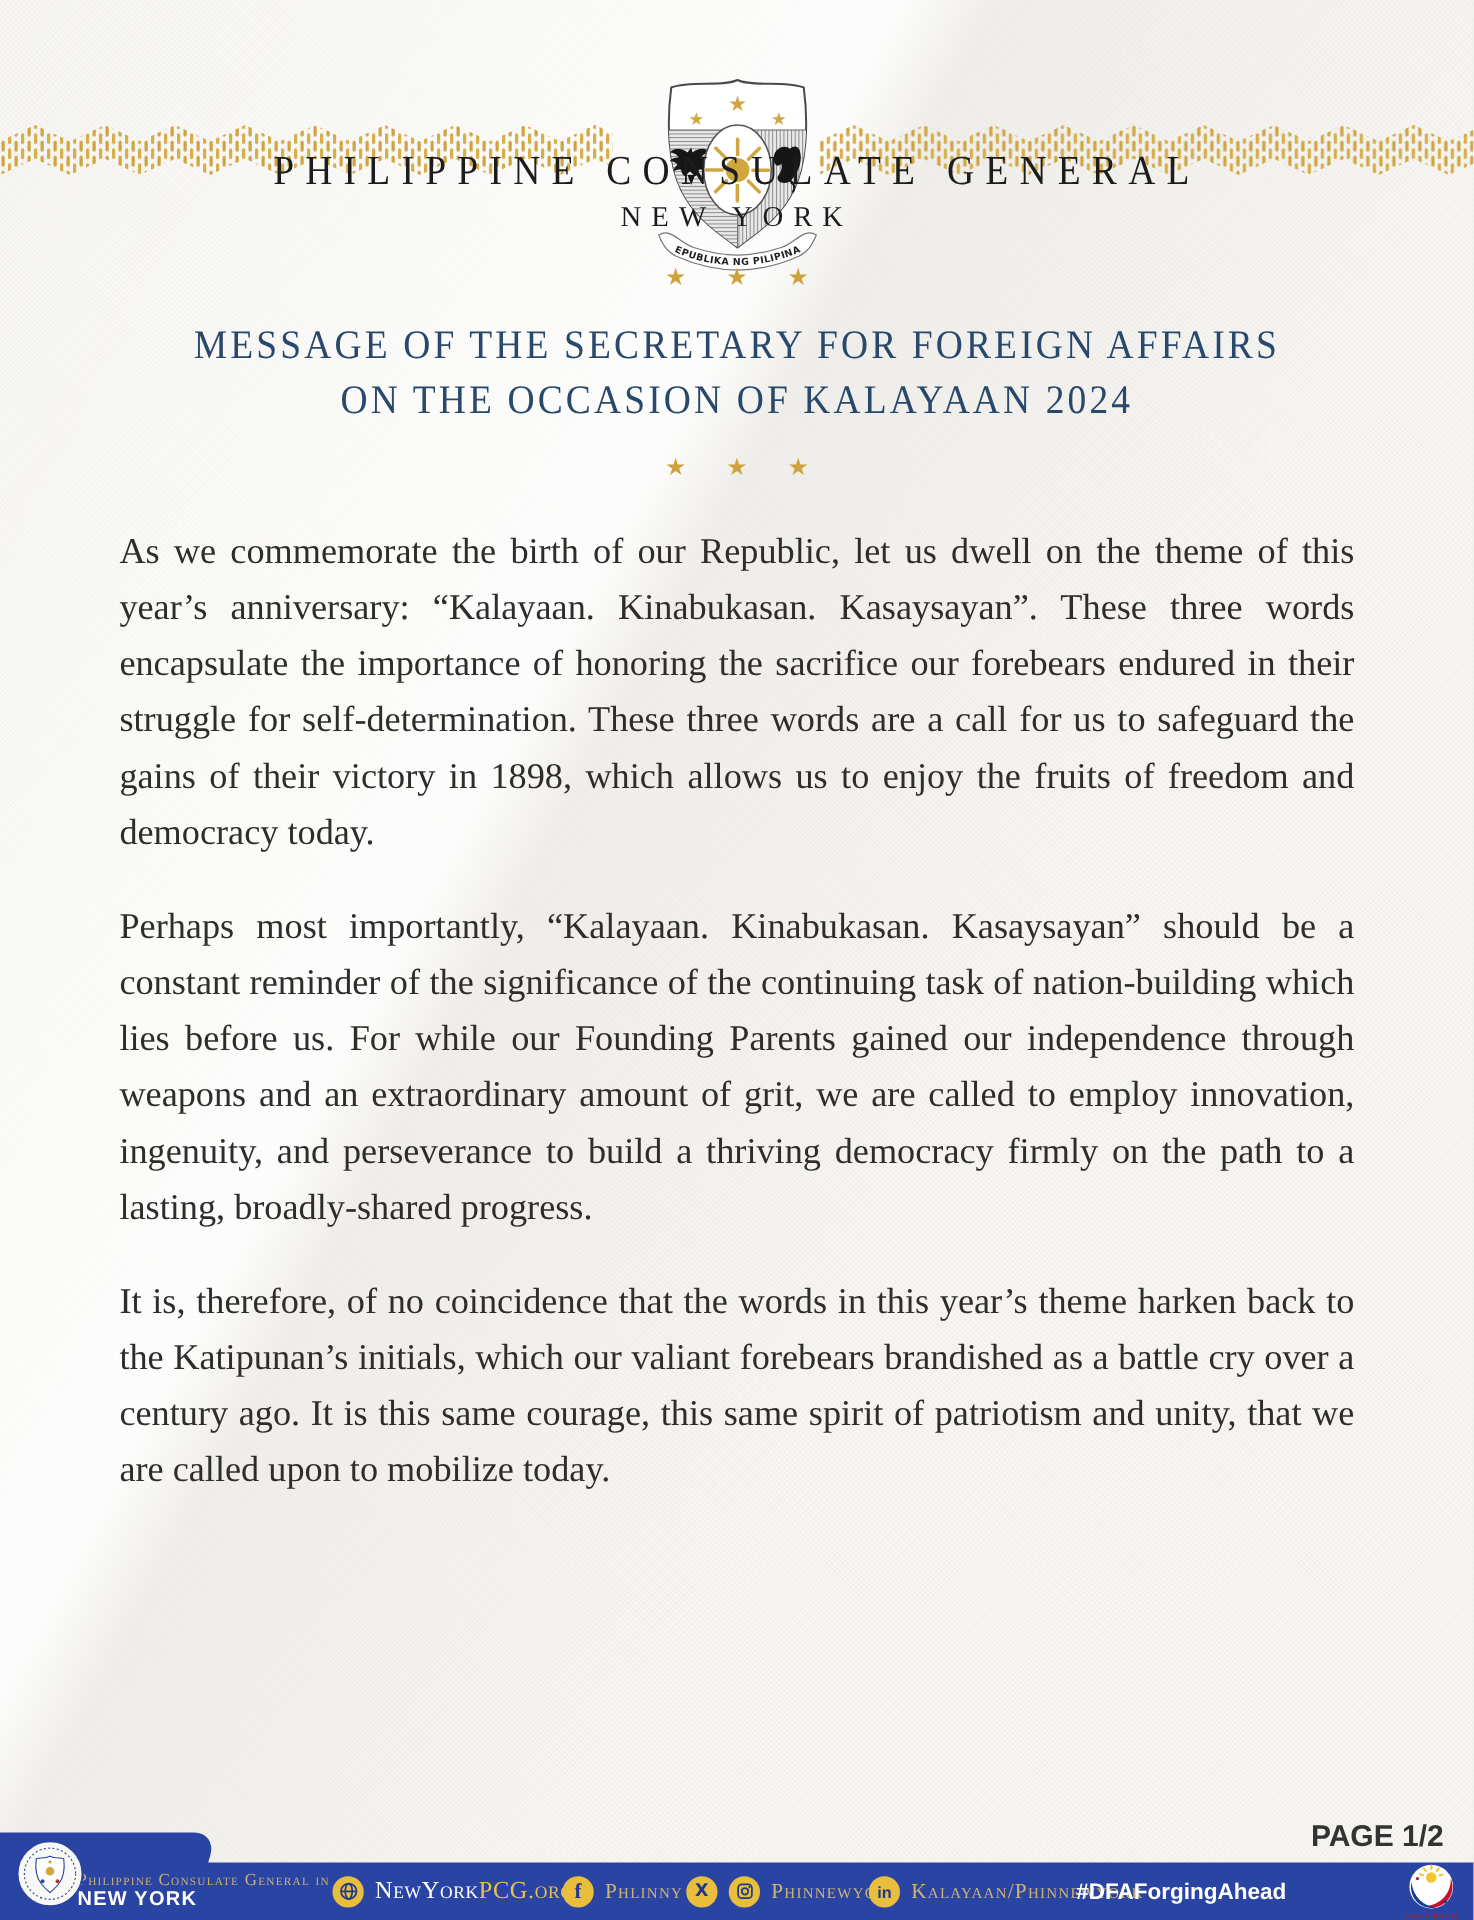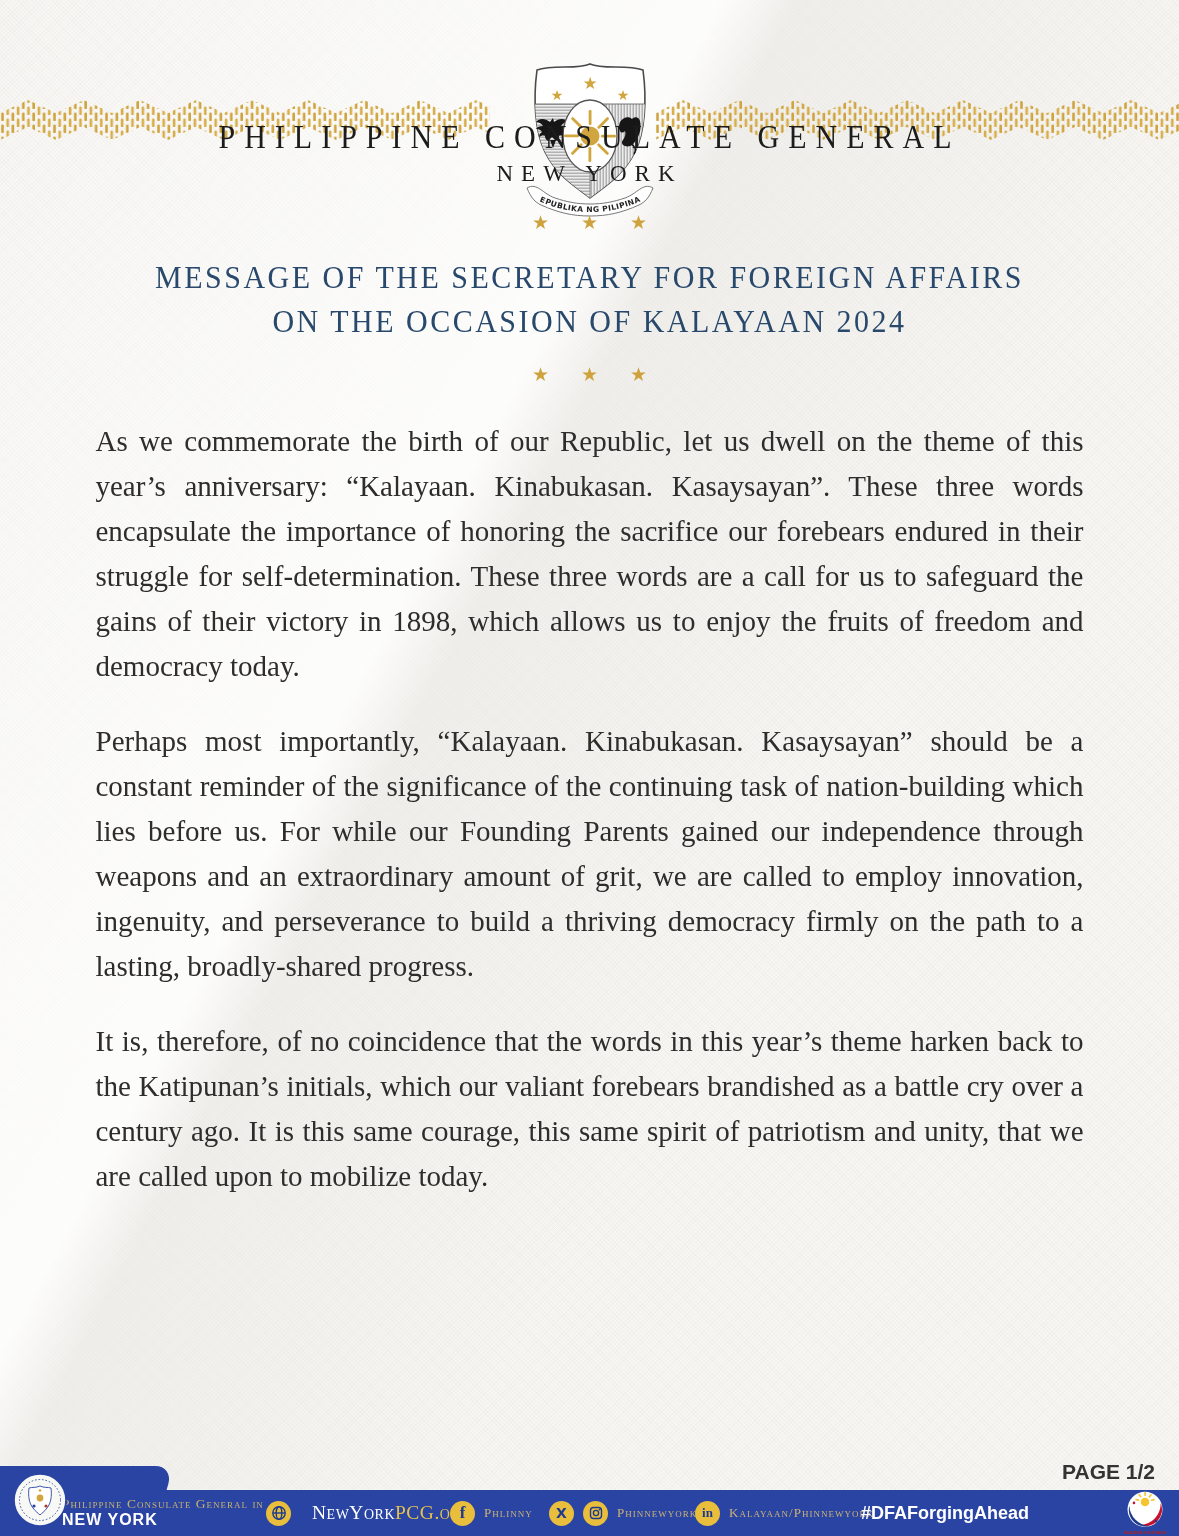--- a/index.html
+++ b/index.html
@@ -44,21 +44,21 @@
   
   .body-text{
     width:988px;margin:34px auto 0 auto;text-align:justify;
     font-size:29px;line-height:45px;color:#2e2d2b;
   }
   .body-text p{margin:0 0 30px 0;}
   
   .page-indicator{
     position:absolute;right:24px;bottom:52px;
     font-family:"Liberation Sans",sans-serif;font-weight:700;
-    font-size:21px;color:#333;
+    font-size:24px;color:#333;
   }
   
   .footer-bar{
     position:absolute;left:0;bottom:0;width:1179px;height:46px;
     background:#2A44A3;
   }
   .footer-tab{
     position:absolute;left:-14px;bottom:44px;width:180px;height:26px;
     background:#2A44A3;border-top-right-radius:18px;
     transform:skewX(-16deg);transform-origin:bottom left;
@@ -78,34 +78,34 @@
   .f-x{left:549px;}
   .f-in{left:695px;}
   .f-tag{left:871px;width:148px;justify-content:center;}
   .f-bp{left:1124px;}
   .icon-circle{
     width:25px;height:25px;border-radius:50%;background:#E9BE3C;
     display:flex;align-items:center;justify-content:center;flex:0 0 auto;
     color:#1D3A8F;font-family:"DejaVu Sans",sans-serif;font-weight:700;
   }
   .handle{
-    font-variant:small-caps;color:#CDB474;font-size:13px;letter-spacing:1px;white-space:nowrap;
+    font-variant:small-caps;color:#CDB474;font-size:17px;letter-spacing:1px;white-space:nowrap;
   }
   .site-name{
     font-variant:small-caps;font-size:19.5px;letter-spacing:0.5px;white-space:nowrap;
   }
-  .site-name .w{color:#ffffff;margin-left:12px;}
+  .site-name .w{color:#ffffff;}
   .site-name .g{color:#E5C14F;}
   .hashtag{
     color:#fff;font-family:"Liberation Sans",sans-serif;font-weight:700;font-size:18px;
     white-space:nowrap;
   }
   .fb-glyph{font-family:"Liberation Serif",serif;font-weight:700;font-size:17px;margin-top:-1px;}
   .x-glyph{font-size:14px;}
-  .in-glyph{font-family:Liberation Serif, serif;font-size:13px;font-weight:700;}
+  .in-glyph{font-family:Liberation Sans, sans-serif;font-size:13px;font-weight:700;}
 </style>
 </head>
 <body>
 
 <div class="page">
 
   <div class="zigzag left">
     <svg width="524" height="42" xmlns="http://www.w3.org/2000/svg">
       <defs>
         <pattern id="golddash" width="10.4" height="12" patternUnits="userSpaceOnUse">

